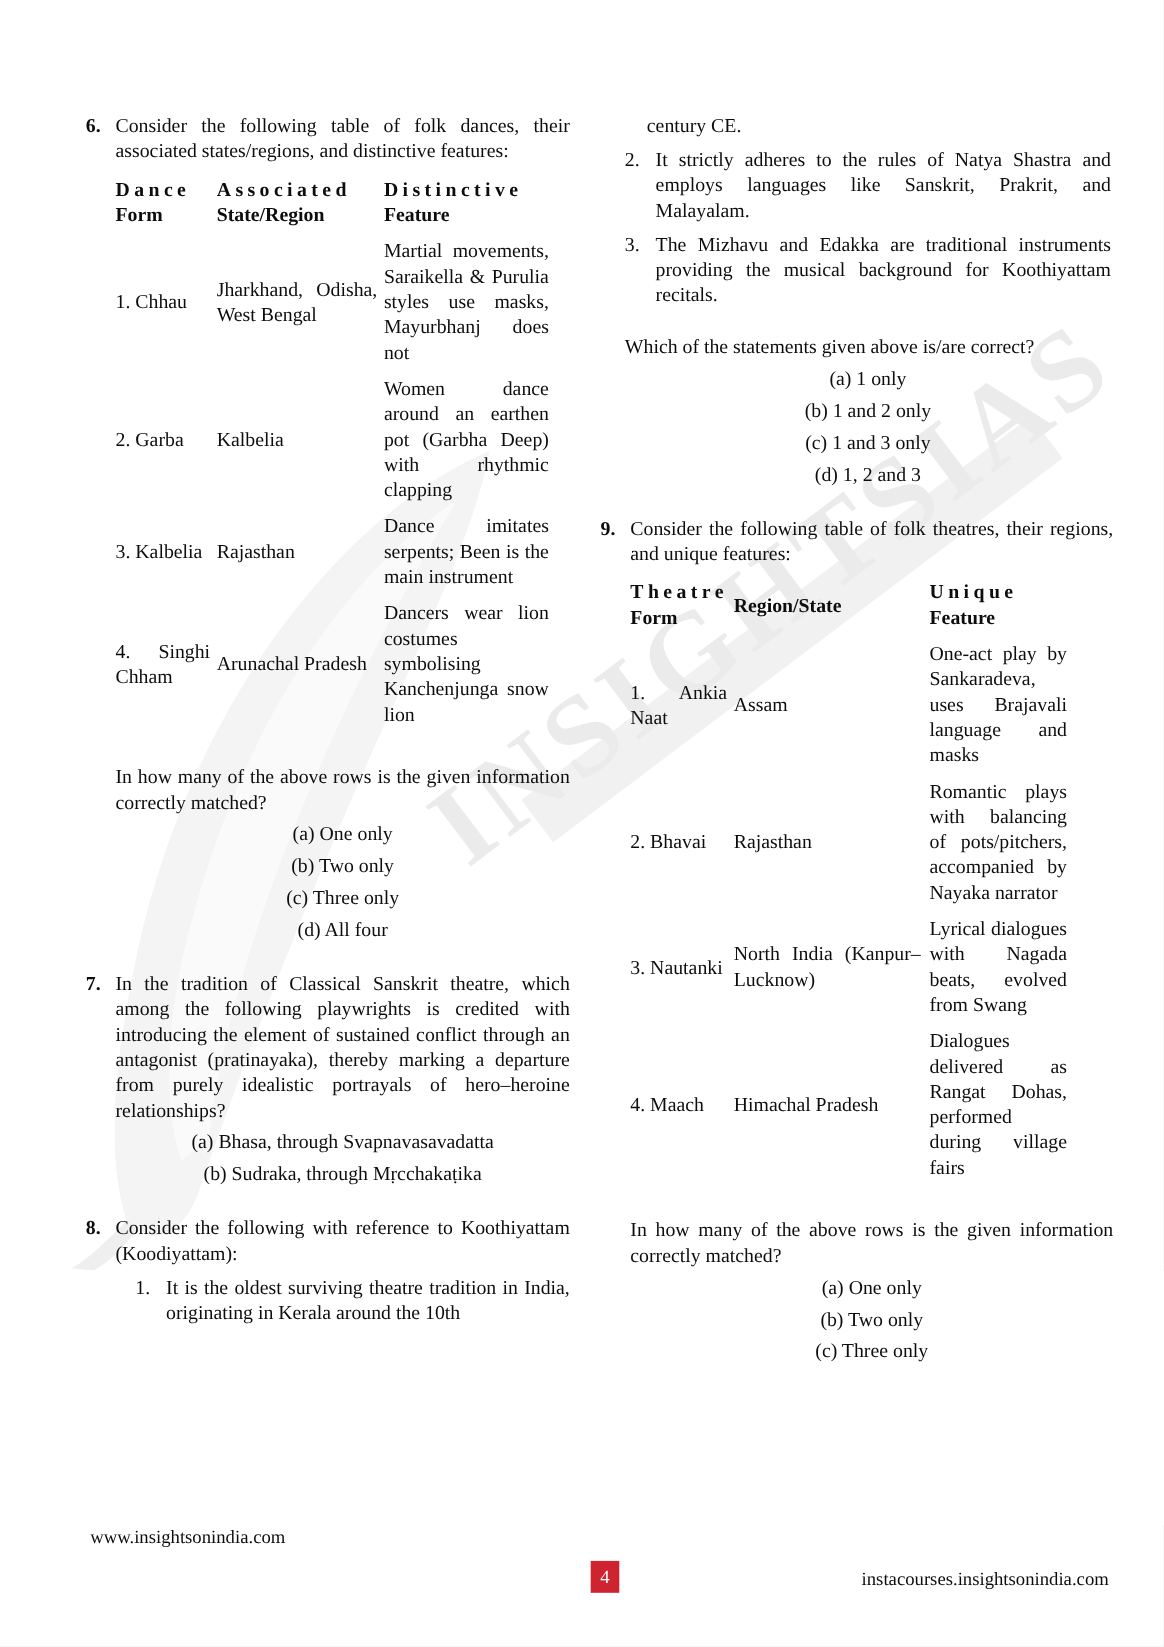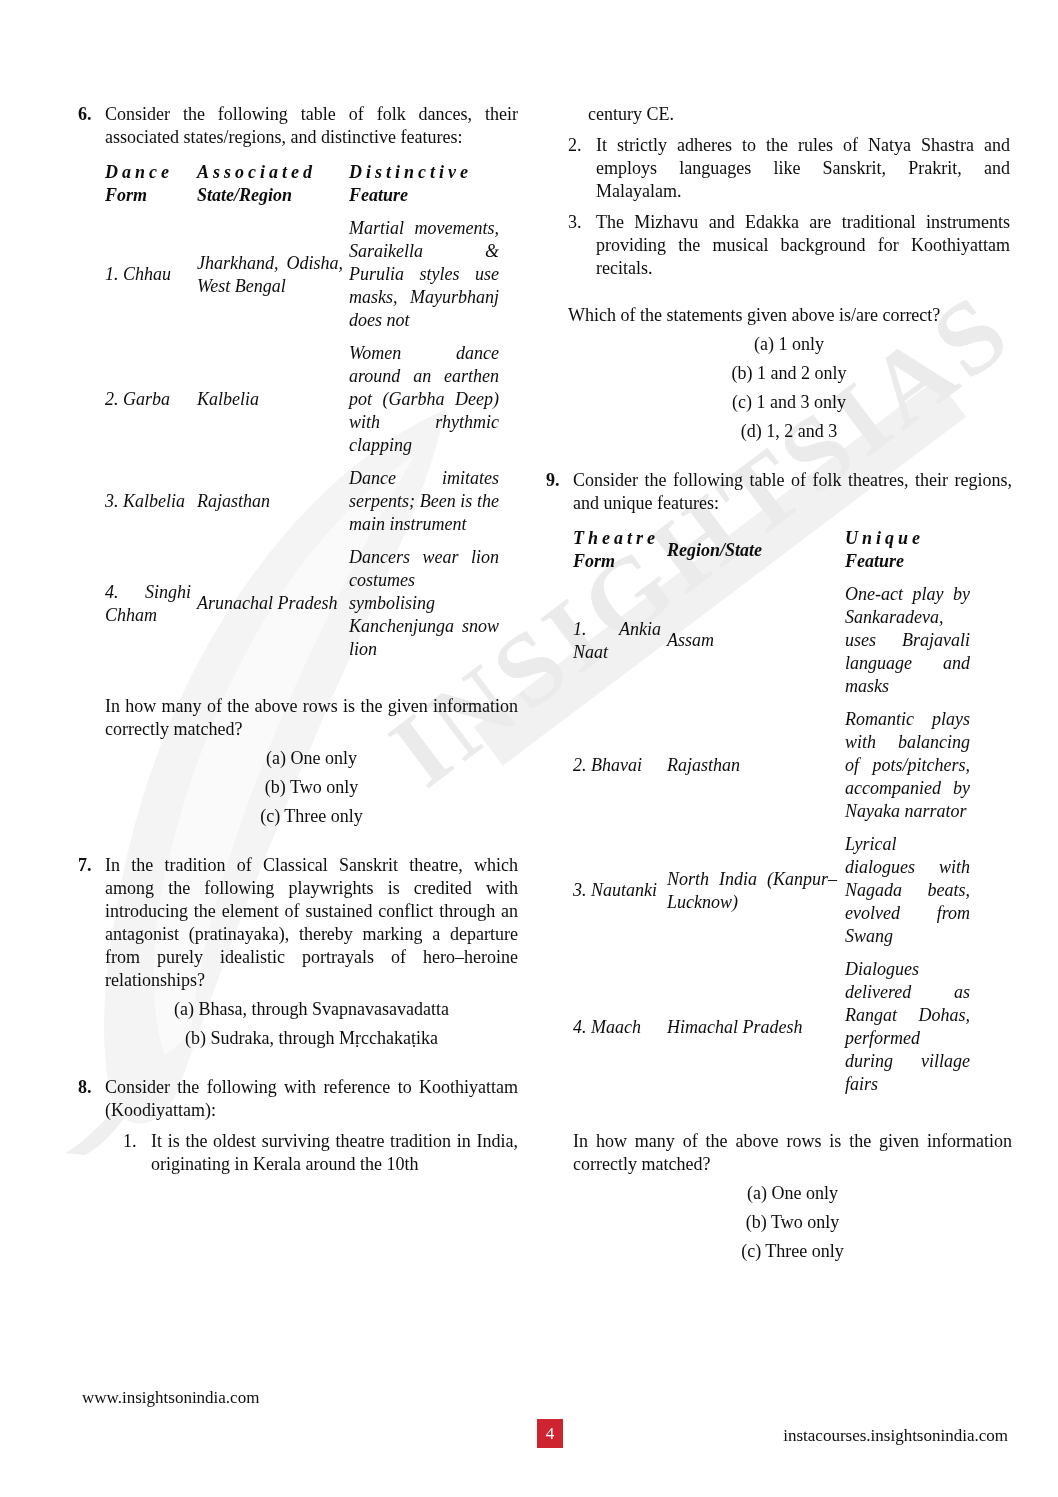--- a/index.html
+++ b/index.html
@@ -34,21 +34,21 @@
   .stem { margin-top:24px; }
   .opts { margin-top:4px;text-align:center; }
   .opt { margin-top:6px; line-height:23px; }
   
   .stmt { display:grid; grid-template-columns:28px 1fr; margin-top:8px; margin-left:18px; }
   .cont-block { margin-left:22px; }
   .cont-block .stmt { margin-left:0; }
   .cont-line { margin-left:20px; }
   
   table.qtable { border-collapse:separate; border-spacing:0 10px; width:100%;
-                 table-layout:fixed; margin-top:2px; margin-bottom:2px;font-style:italic; }
+                 table-layout:fixed; margin-top:2px; margin-bottom:2px; }
   .qtable th { text-align:left; font-weight:bold; vertical-align:middle; padding:0; }
   .qtable td { vertical-align:middle; text-align:justify; padding:0; }
   .qtable th .hl { display:block; }
   .ls1 { letter-spacing:4px; }
   .q6t col.c1 { width:92px; }  .q6t col.c2 { width:152px; } .q6t col.c3 { width:169px; }
   .q6t td.c1, .q6t th.c1 { padding-right:6px; }
   .q6t td.c2, .q6t th.c2 { padding-right:6px; }
   .q6t td.c3 { padding-right:19px; }
   .q9t col.c1 { width:94px; }  .q9t col.c2 { width:178px; } .q9t col.c3 { width:167px; }
   .q9t td.c1, .q9t th.c1 { padding-right:6px; }
@@ -126,20 +126,21 @@
             <td class="c3">Dancers wear lion costumes symbolising Kanchenjunga snow lion</td>
           </tr>
         </tbody>
           </table>
 
         <p class="just stem">In how many of the above rows is the given information correctly matched?</p>
         <div class="opts">
           <div class="opt">(a) One only</div>
           <div class="opt">(b) Two only</div>
           <div class="opt">(c) Three only</div>
+          <div class="opt">(d) All four</div>
         </div>
       </div>
     </div>
 
     <div class="q">
       <div class="qnum">7.</div>
       <div class="qbody">
         <p class="just">In the tradition of Classical Sanskrit theatre, which among the following playwrights is credited with introducing the element of sustained conflict through an antagonist (pratinayaka), thereby marking a departure from purely idealistic portrayals of hero–heroine relationships?</p>
         <div class="opts">
           <div class="opt">(a) Bhasa, through Svapnavasavadatta</div>

